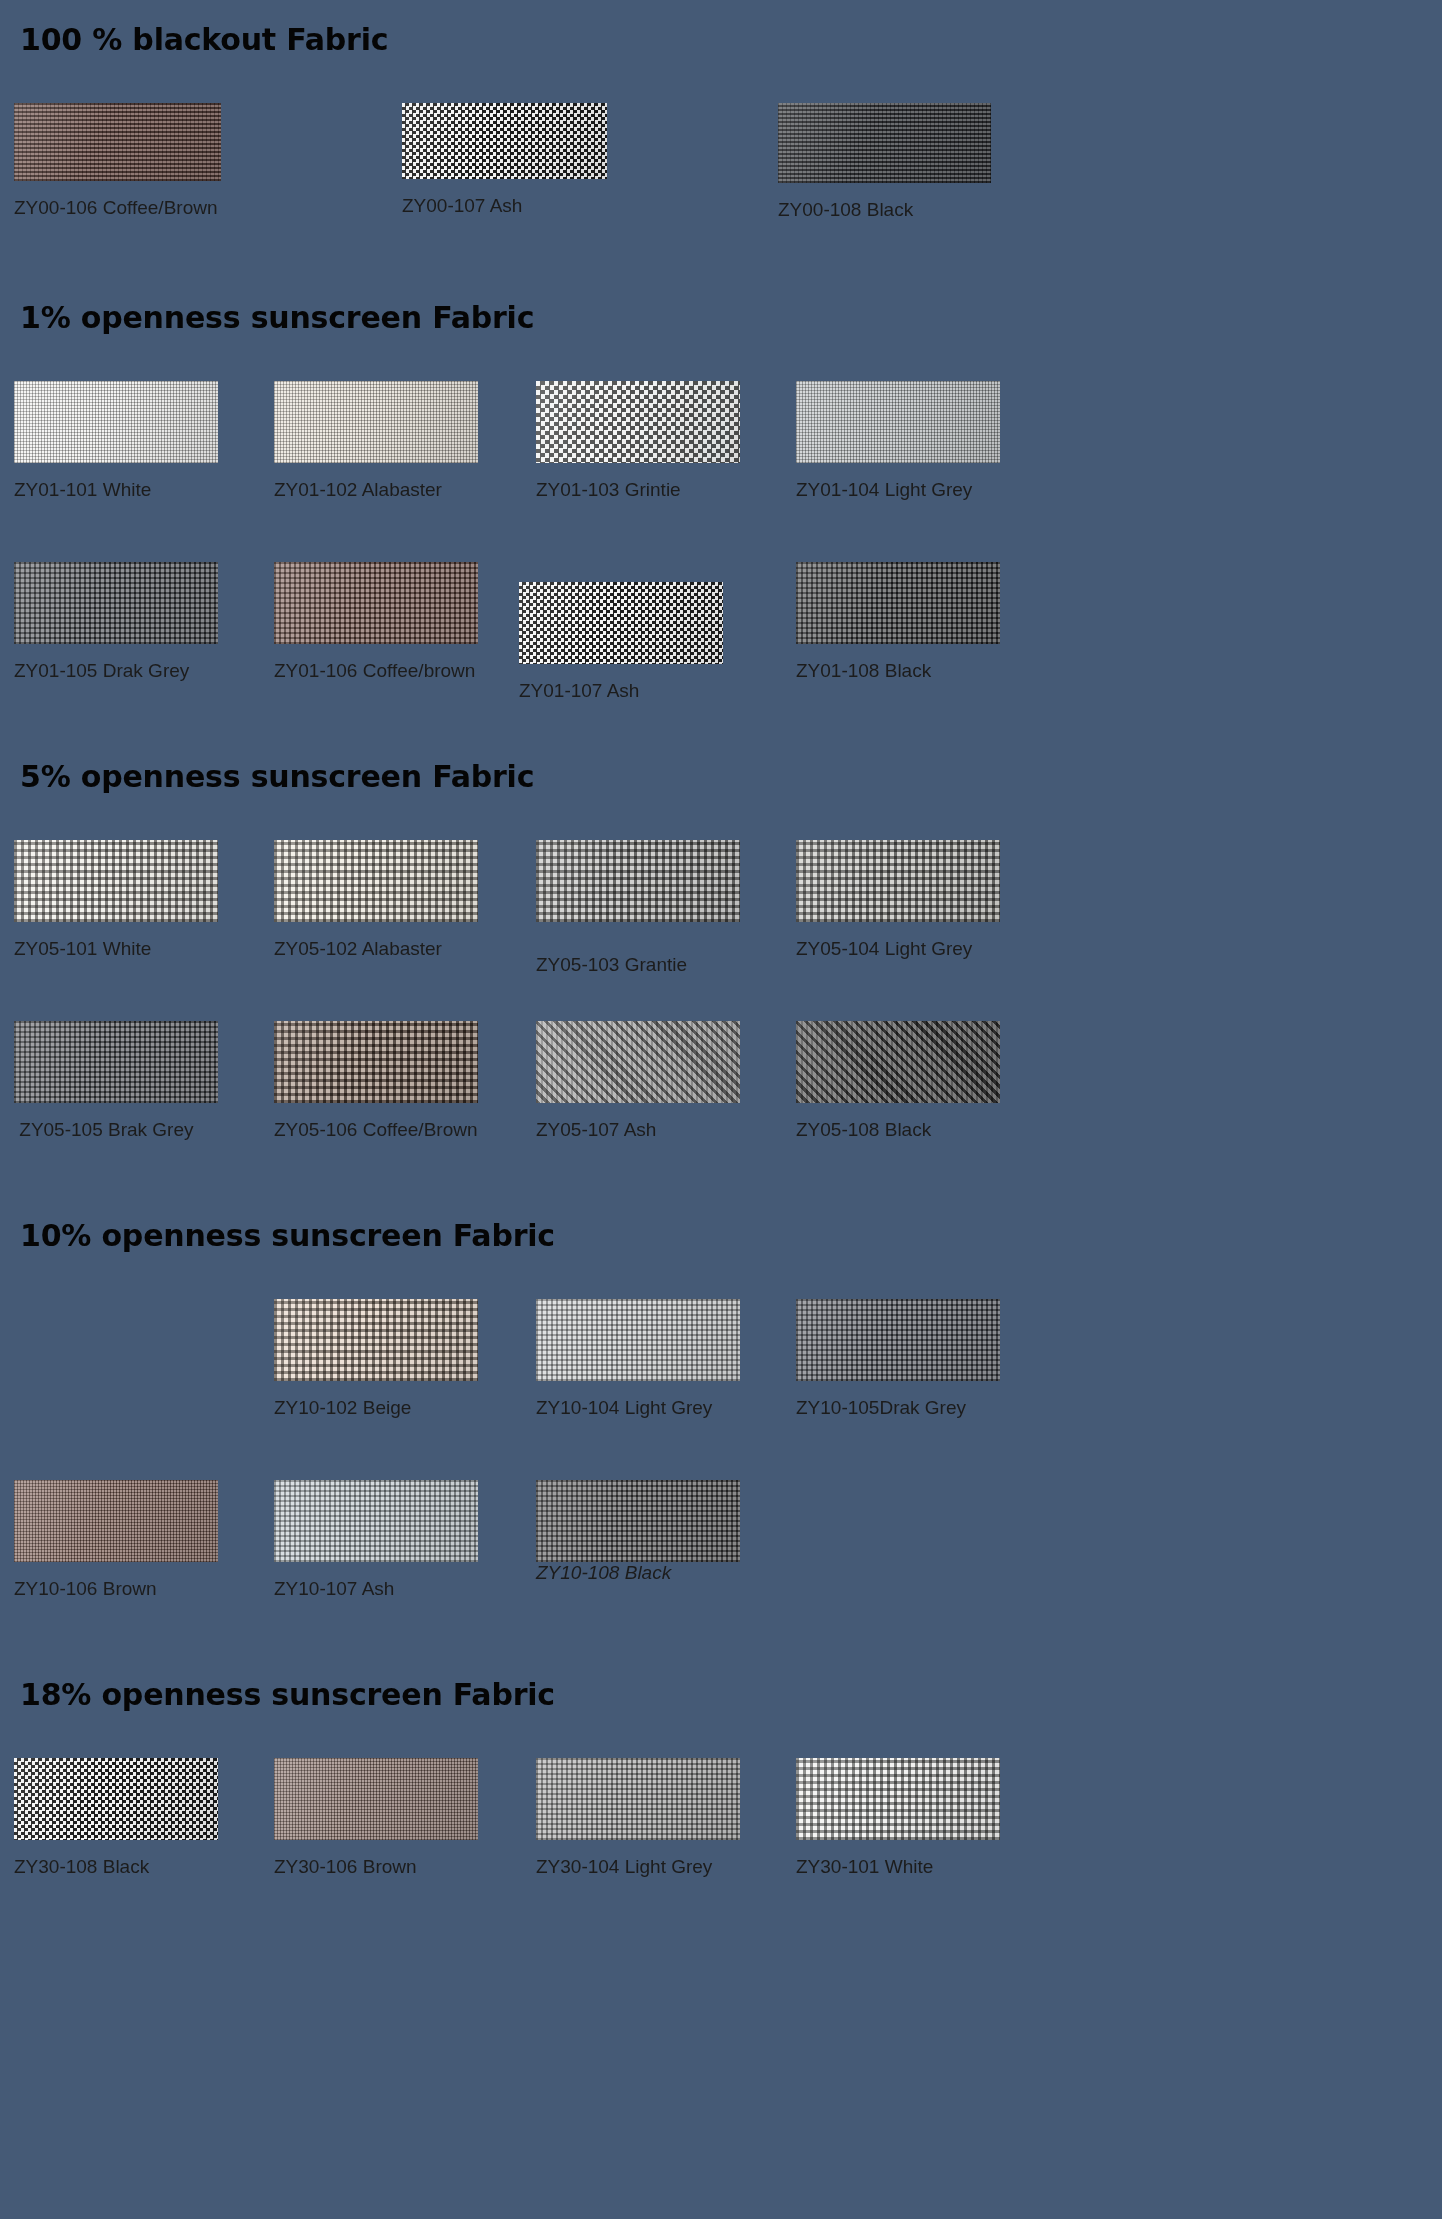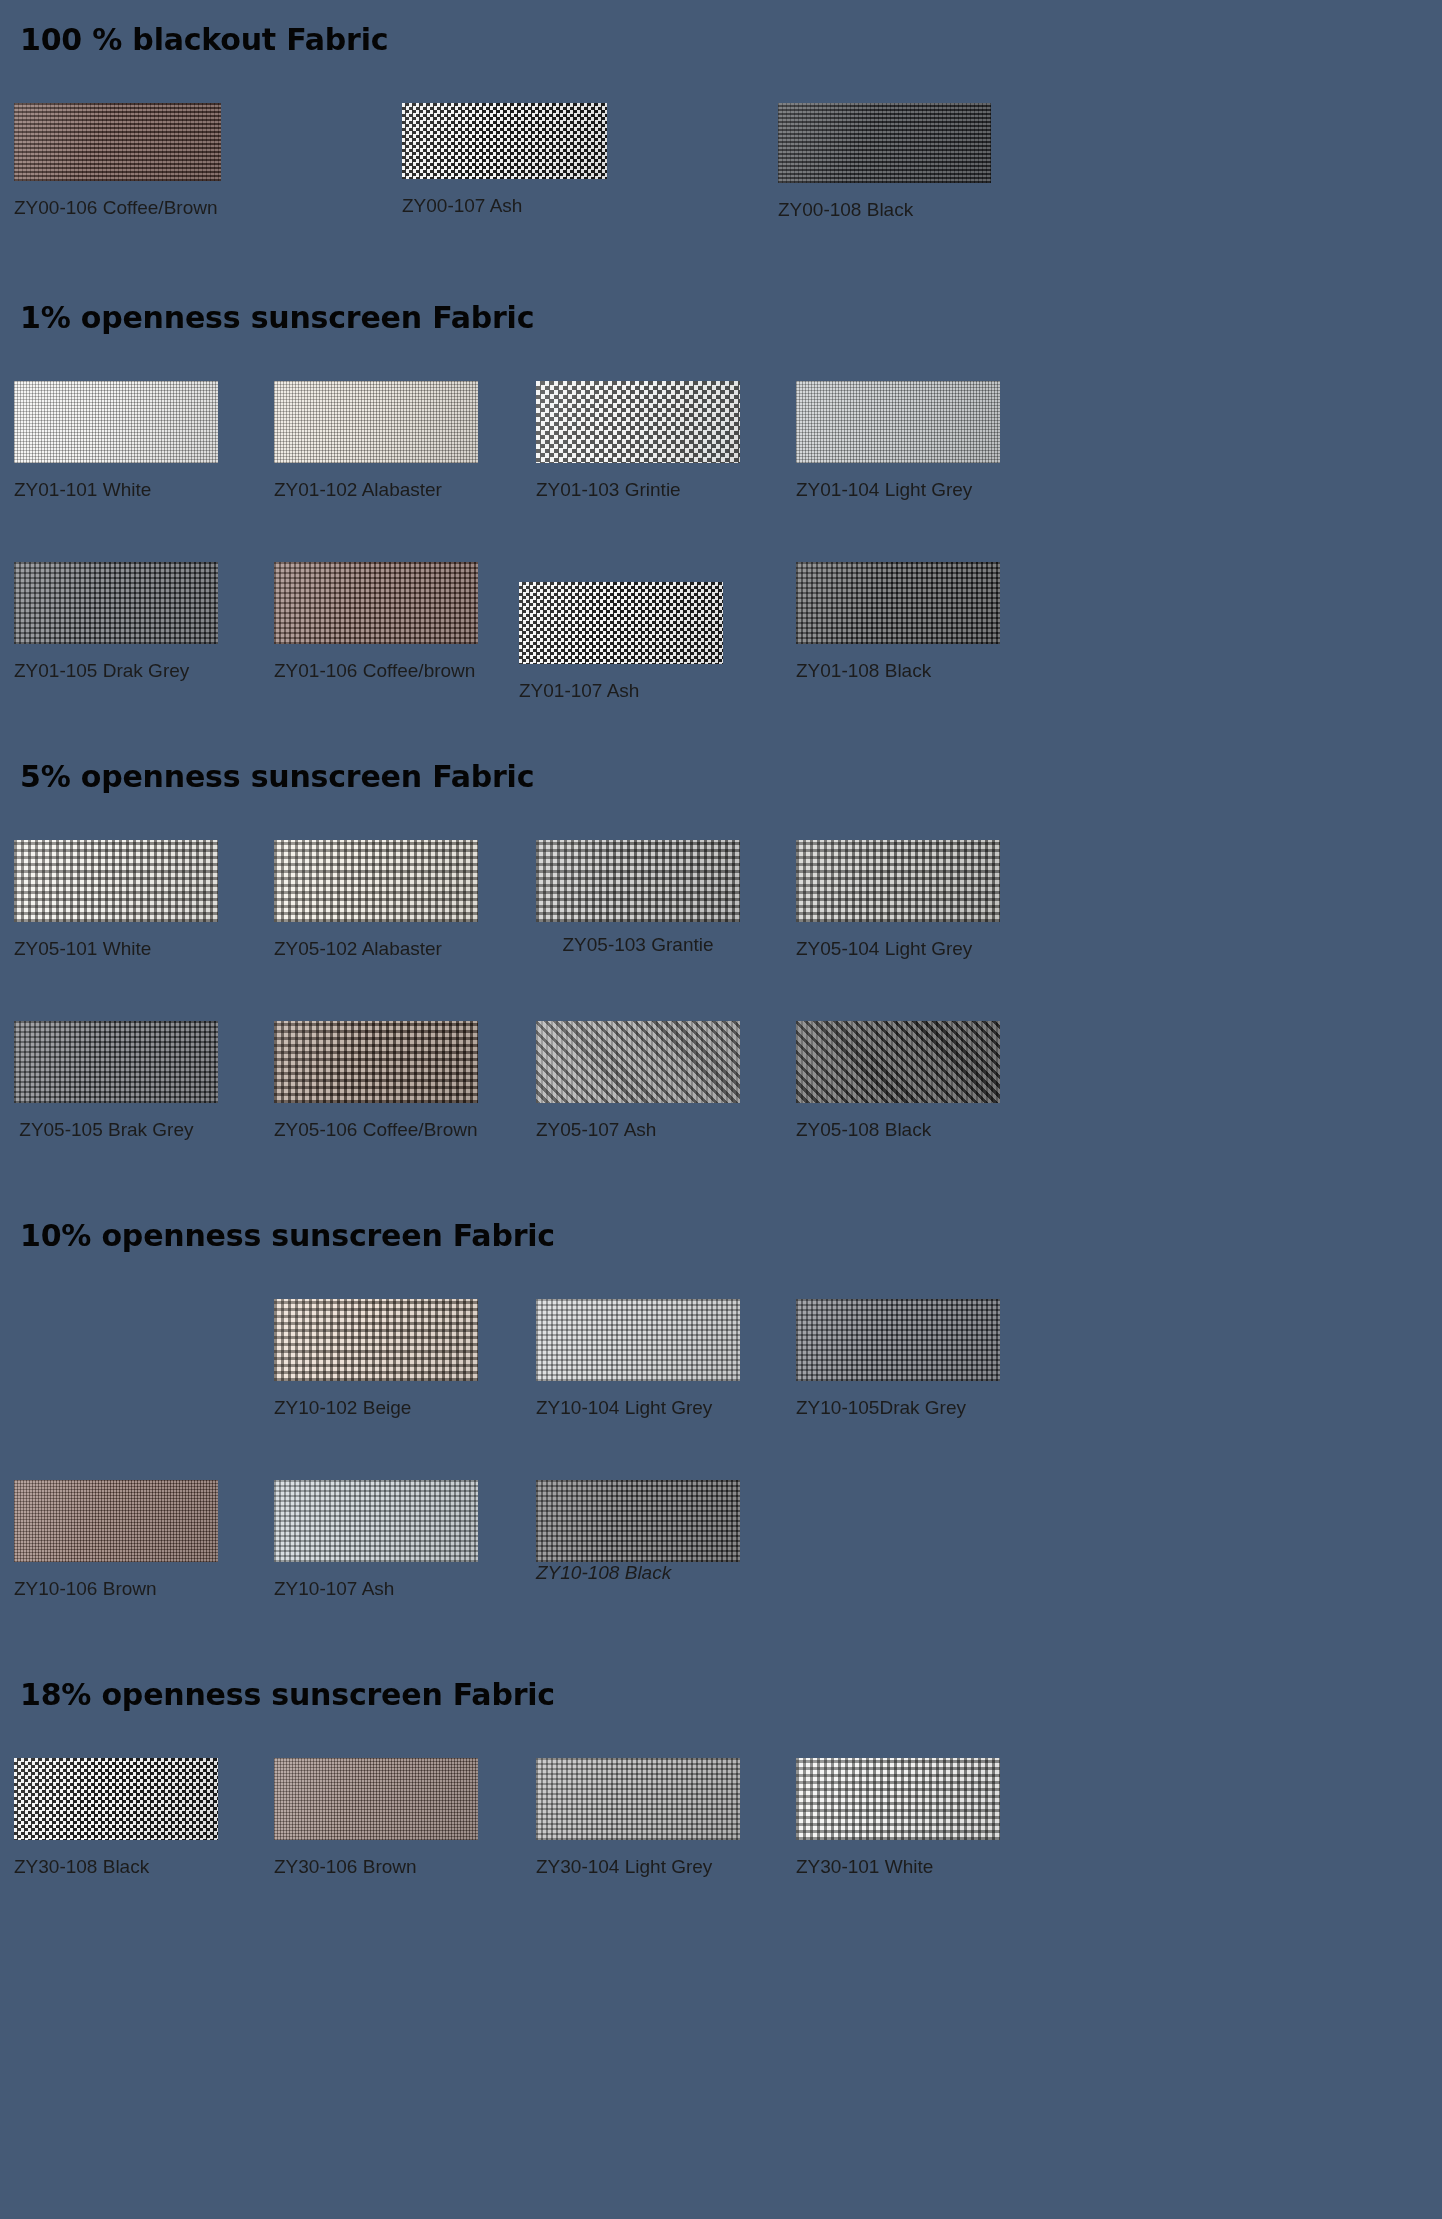--- a/index.html
+++ b/index.html
@@ -202,21 +202,21 @@
             <div class="w weave-open"></div>
             <div class="sheen"></div>
           </div>
           <div class="label" style="margin-top: 16px;">ZY05-102 Alabaster</div>
         </div>
         <div class="cell" style="position: absolute; left: 536px; top: 0px;">
           <div class="swatch" style="width: 204px; height: 82px; background-color: rgb(168, 168, 166);">
             <div class="w weave-open"></div>
             <div class="sheen"></div>
           </div>
-          <div class="label" style="margin-top: 12px; text-align: center;">ZY05-103 Grantie</div>
+          <div class="label" style="margin-top: 32px;">ZY05-103 Grantie</div>
         </div>
         <div class="cell" style="position: absolute; left: 796px; top: 0px;">
           <div class="swatch" style="width: 204px; height: 82px; background-color: rgb(176, 176, 171);">
             <div class="w weave-open"></div>
             <div class="sheen"></div>
           </div>
           <div class="label" style="margin-top: 16px;">ZY05-104 Light Grey</div>
         </div>
       </div>
       <div class="row" style="position: relative; height: 163px; margin-top: 18px;">

